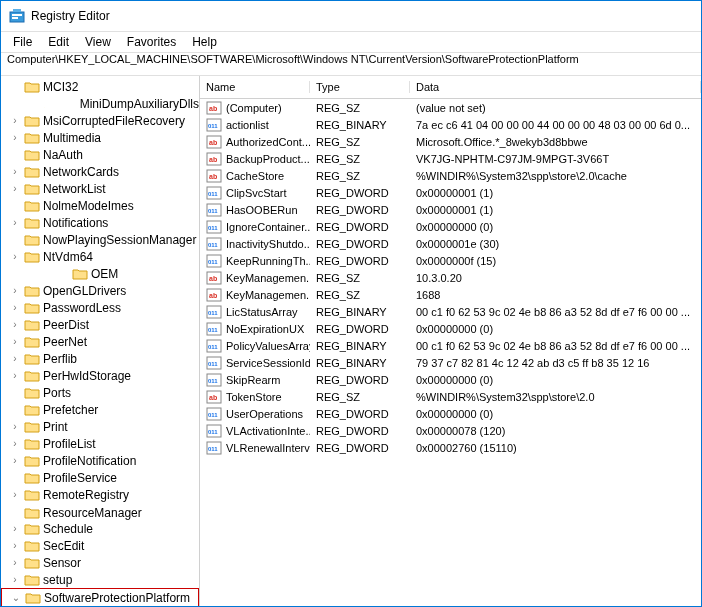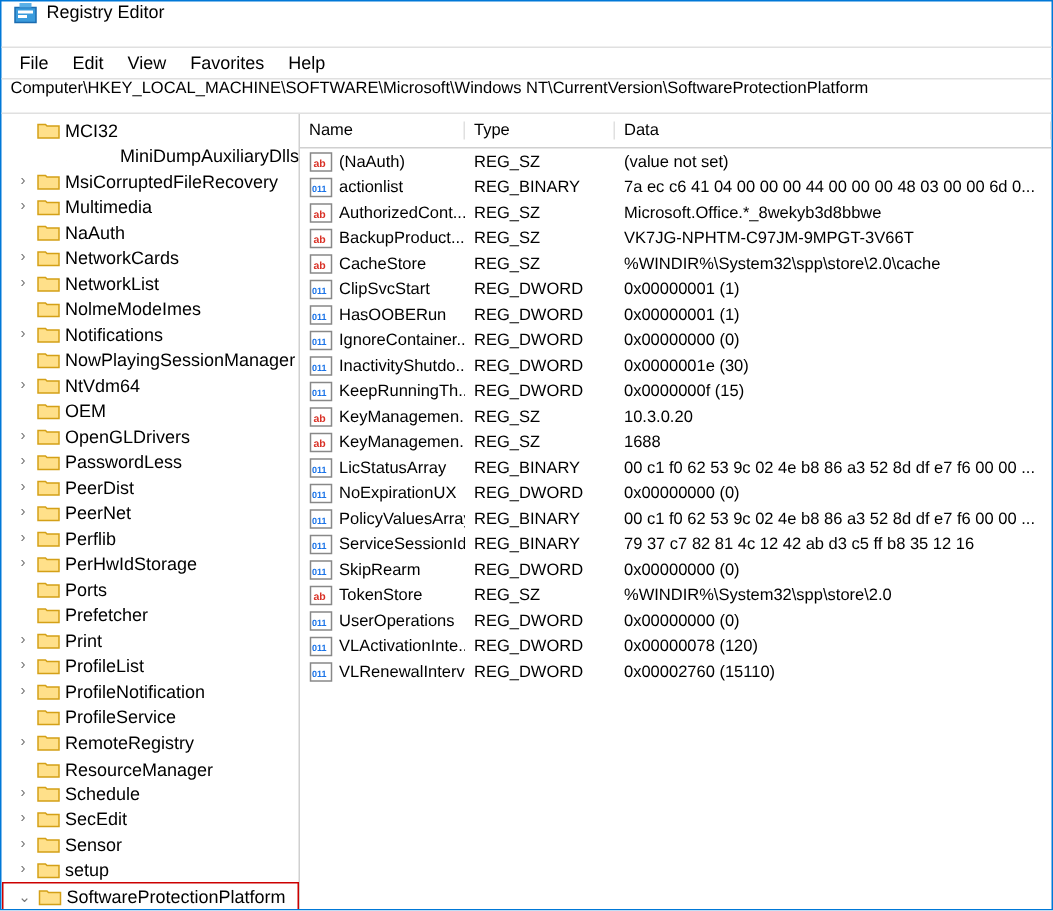--- a/index.html
+++ b/index.html
@@ -1,17 +1,17 @@
 <!DOCTYPE html>
 <html><head>
 <meta charset="utf-8">
 <style>
 html,body{margin:0;padding:0;font-family:"Segoe UI",Tahoma,sans-serif;font-size:12px;color:#000;background:#fff;overflow:hidden;height:100%}
 .window{width:702px;height:607px;border:1px solid #0078d7;box-sizing:border-box;display:flex;flex-direction:column}
-.titlebar{height:30px;display:flex;padding:0 8px;border-bottom:1px solid #e0e0e0}
+.titlebar{height:30px;display:flex;align-items:center;padding:0 8px;border-bottom:1px solid #e0e0e0}
 .titlebar .icon{width:16px;height:16px;margin-right:6px}
 .titlebar .title{font-size:12px}
 .menubar{height:20px;display:flex;align-items:center;padding:0 4px;gap:0;border-bottom:1px solid #e0e0e0}
 .menubar .item{padding:0 8px;cursor:default}
 .addrbar{height:22px;display:flex;align-items:flex-start;padding:0 6px;border-bottom:1px solid #e0e0e0;font-size:11px}
 .content{flex:1;display:flex;min-height:0}
 .tree{width:198px;border-right:1px solid #d0d0d0;overflow:auto;padding:2px 0}
 .tree .row{display:flex;align-items:center;height:17px;padding-left:8px;white-space:nowrap;cursor:default}
 .tree .row.selected{border:1px solid #c00;background:#fff}
 .tree .exp{width:12px;font-size:10px;color:#777;display:flex;justify-content:center}
@@ -125,21 +125,21 @@
             </svg></span>
           <span class="lbl">NowPlayingSessionManager</span>
         </div>
         <div class="row" style="padding-left: 8px;">
           <span class="exp">›</span>
           <span class="fldr"><svg viewBox="0 0 16 14">
               <path d="M1 3 L1 12 L15 12 L15 4 L7 4 L6 3 Z" fill="#ffe08a" stroke="#d4a017"></path>
             </svg></span>
           <span class="lbl">NtVdm64</span>
         </div>
-        <div class="row" style="padding-left: 8px;">
+        <div class="row" style="padding-left: 8px; margin-left: 48px;">
           <span class="exp"></span>
           <span class="fldr"><svg viewBox="0 0 16 14">
               <path d="M1 3 L1 12 L15 12 L15 4 L7 4 L6 3 Z" fill="#ffe08a" stroke="#d4a017"></path>
             </svg></span>
           <span class="lbl">OEM</span>
         </div>
         <div class="row" style="padding-left: 8px;">
           <span class="exp">›</span>
           <span class="fldr"><svg viewBox="0 0 16 14">
               <path d="M1 3 L1 12 L15 12 L15 4 L7 4 L6 3 Z" fill="#ffe08a" stroke="#d4a017"></path>
@@ -279,21 +279,21 @@
         <div class="col c-type">Type</div>
         <div class="col c-data">Data</div>
       </div>
       <div class="body" id="listbody">
           <div class="row">
             <div class="cell c-name">
               <span class="icn"><svg viewBox="0 0 16 14">
                   <rect x="1" y="1" width="14" height="12" fill="#fff" stroke="#888"></rect>
                   <text x="3" y="10" font-size="7" fill="#d93025" font-weight="bold">ab</text>
                 </svg></span>
-              <span>(NaAuth)</span>
+              <span>(Computer)</span>
             </div>
             <div class="cell c-type">REG_SZ</div>
             <div class="cell c-data">(value not set)</div>
           </div>
           <div class="row">
             <div class="cell c-name">
               <span class="icn"><svg viewBox="0 0 16 14">
                   <rect x="1" y="1" width="14" height="12" fill="#fff" stroke="#888"></rect>
                   <text x="2" y="10" font-size="6" fill="#1a73e8" font-weight="bold">011</text>
                 </svg></span>

